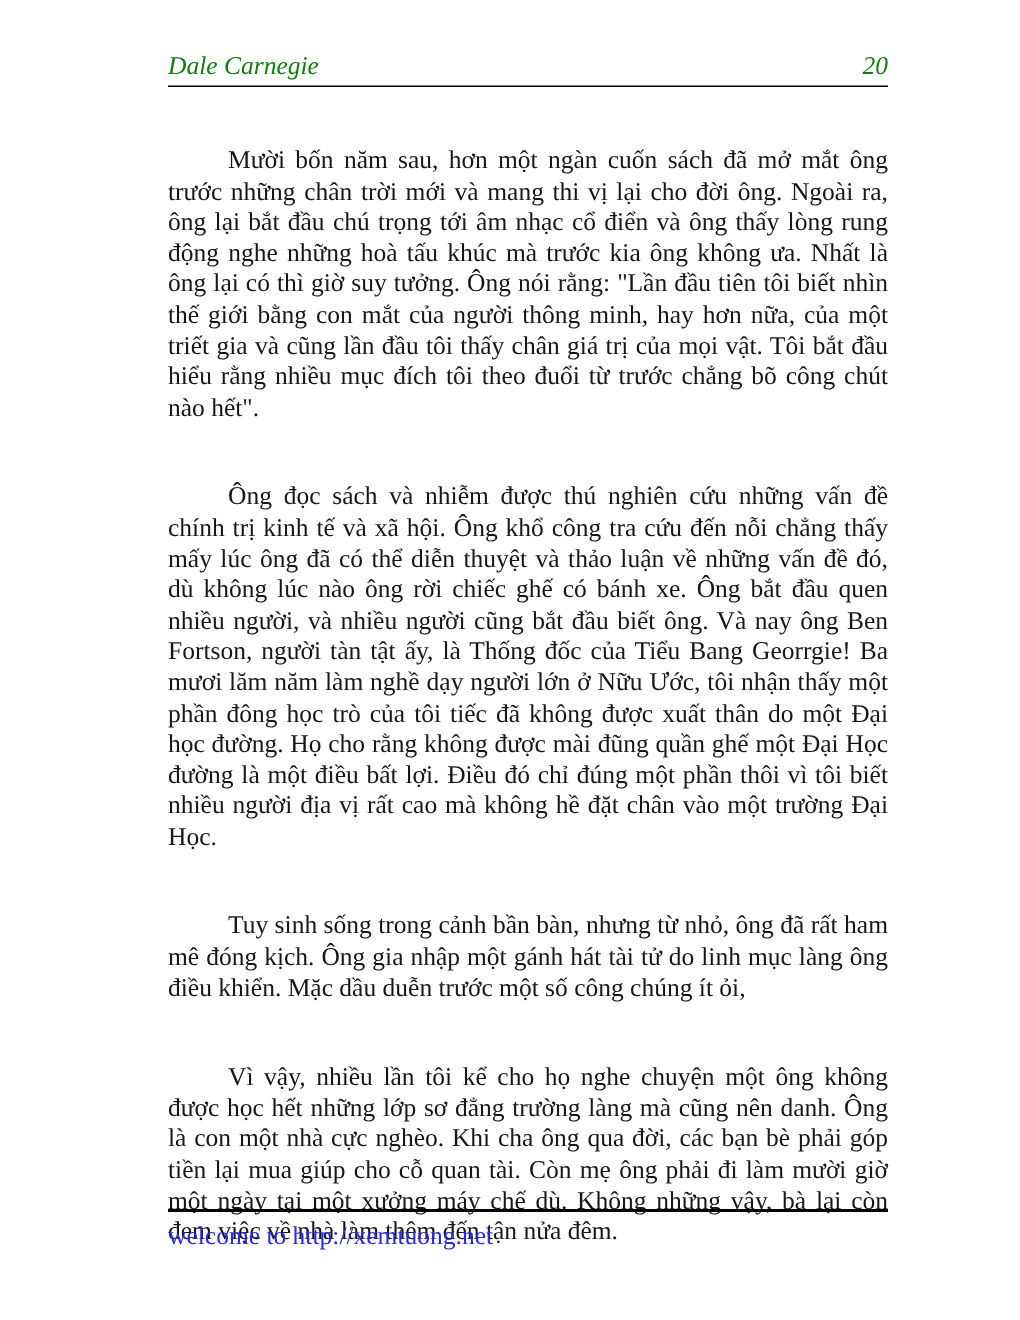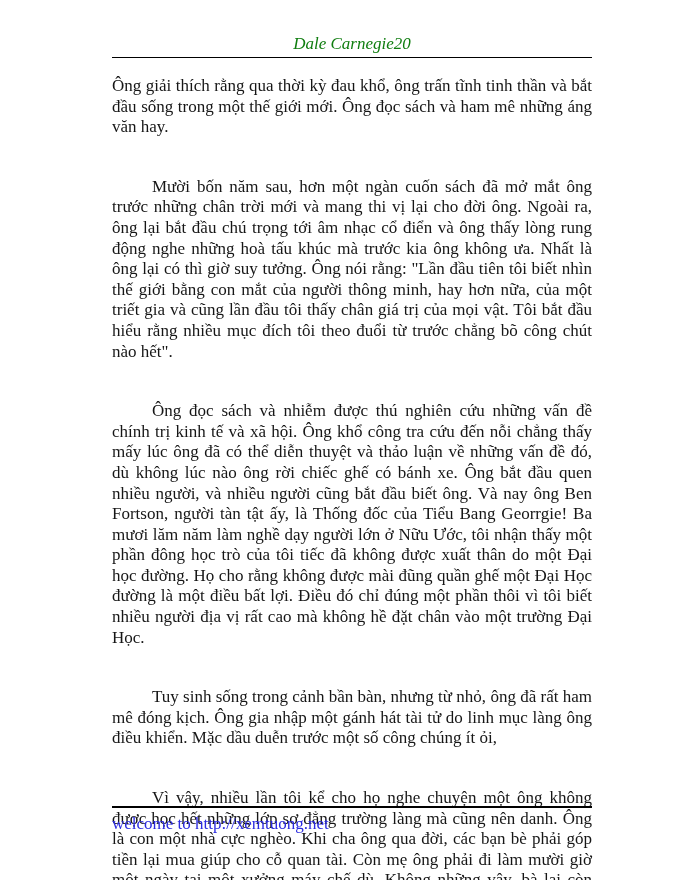--- a/index.html
+++ b/index.html
@@ -20,21 +20,21 @@
     overflow:hidden;
   }
   .content{
     position:absolute;
     left:112px;
     top:34px;
     width:480px;
   }
   .header-row{
     display:flex;
-    justify-content:center;
+    justify-content:space-between;
     align-items:flex-end;
     font-style:italic;
     color:var(--green);
     font-size:17px;
     line-height:20px;
     padding-bottom:3px;
   }
   .header-rule{
     border:0;
     border-top:1px solid var(--rule);
@@ -76,21 +76,20 @@
 <body>
 
 <div class="page">
   <div class="content">
     <div class="header-row">
       <span>Dale Carnegie</span>
       <span>20</span>
     </div>
     <hr class="header-rule">
     <div class="body-text">
-        <p>Ông giải thích rằng qua thời kỳ đau khổ, ông trấn tĩnh tinh thần và bắt đầu sống trong một thế giới mới. Ông đọc sách và ham mê những áng văn hay.</p>
         <p class="indent">Mười bốn năm sau, hơn một ngàn cuốn sách đã mở mắt ông trước những chân trời mới và mang thi vị lại cho đời ông. Ngoài ra, ông lại bắt đầu chú trọng tới âm nhạc cổ điển và ông thấy lòng rung động nghe những hoà tấu khúc mà trước kia ông không ưa. Nhất là ông lại có thì giờ suy tưởng. Ông nói rằng: "Lần đầu tiên tôi biết nhìn thế giới bằng con mắt của người thông minh, hay hơn nữa, của một triết gia và cũng lần đầu tôi thấy chân giá trị của mọi vật. Tôi bắt đầu hiểu rằng nhiều mục đích tôi theo đuổi từ trước chẳng bõ công chút nào hết".</p>
         <p class="indent">Ông đọc sách và nhiễm được thú nghiên cứu những vấn đề chính trị kinh tế và xã hội. Ông khổ công tra cứu đến nỗi chẳng thấy mấy lúc ông đã có thể diễn thuyệt và thảo luận về những vấn đề đó, dù không lúc nào ông rời chiếc ghế có bánh xe. Ông bắt đầu quen nhiều người, và nhiều người cũng bắt đầu biết ông. Và nay ông Ben Fortson, người tàn tật ấy, là Thống đốc của Tiểu Bang Georrgie! Ba mươi lăm năm làm nghề dạy người lớn ở Nữu Ước, tôi nhận thấy một phần đông học trò của tôi tiếc đã không được xuất thân do một Đại học đường. Họ cho rằng không được mài đũng quần ghế một Đại Học đường là một điều bất lợi. Điều đó chỉ đúng một phần thôi vì tôi biết nhiều người địa vị rất cao mà không hề đặt chân vào một trường Đại Học.</p>
         <p class="indent">Tuy sinh sống trong cảnh bần bàn, nhưng từ nhỏ, ông đã rất ham mê đóng kịch. Ông gia nhập một gánh hát tài tử do linh mục làng ông điều khiển. Mặc dầu duễn trước một số công chúng ít ỏi,</p>
         <p class="indent">Vì vậy, nhiều lần tôi kể cho họ nghe chuyện một ông không được học hết những lớp sơ đẳng trường làng mà cũng nên danh. Ông là con một nhà cực nghèo. Khi cha ông qua đời, các bạn bè phải góp tiền lại mua giúp cho cỗ quan tài. Còn mẹ ông phải đi làm mười giờ một ngày tại một xưởng máy chế dù. Không những vậy, bà lại còn đem việc về nhà làm thêm đến tận nửa đêm.</p>
       </div>
   </div>
 
   <div class="footer">
     <hr class="footer-rule">
     <a class="footer-link">welcome to http://xemtuong.net</a>

